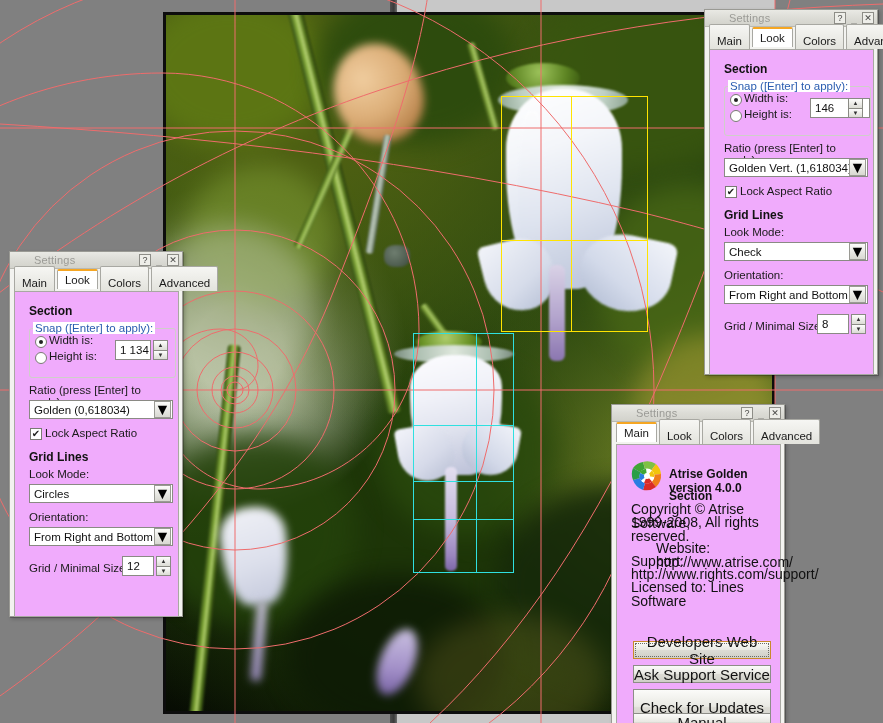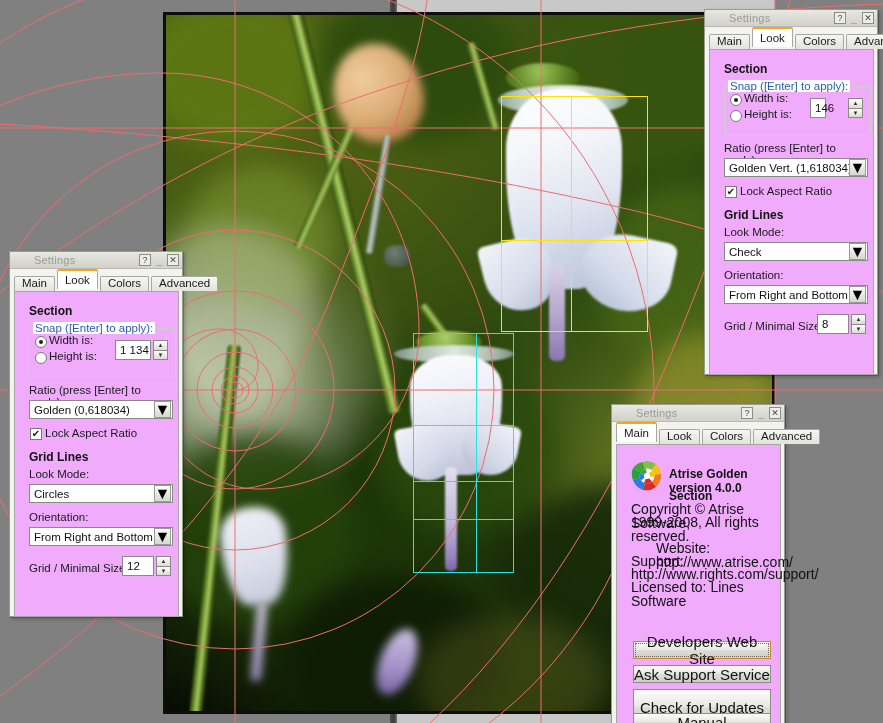--- a/index.html
+++ b/index.html
@@ -42,21 +42,21 @@
                 font-family:"Liberation Sans", sans-serif; letter-spacing:.2px; }
   .tb-btns { display:flex; gap:2px; align-items:center; padding-right:1px; }
   .tb-btn { width:12px; height:12px; border:1px solid #8d8d87; background:#eeeee9;
             font-size:9px; line-height:10px; text-align:center; color:#4a4a48; box-sizing:border-box; }
   .tb-btn.min { border:none; background:transparent; color:#9a9a95; font-size:10px;
                 display:flex; align-items:flex-end; justify-content:center; }
 
   
   .tabs { display:flex; align-items:flex-end; padding:3px 3px 0 4px; gap:2px; height:19px;
           background:#f3f3f0; }
-  .tab { font-size:11.5px; padding:0 7px 2px 7px; border:1px solid #a8a8a2;
+  .tab { font-size:11.5px; padding:10px 7px 2px 7px; border:1px solid #a8a8a2;
          border-bottom:none; background:linear-gradient(180deg,#f6f6f3 0%,#e3e3dd 100%);
          color:#1a1a1a; border-radius:2px 2px 0 0; box-sizing:border-box; white-space:nowrap;
          font-family:"Liberation Sans", sans-serif; }
   .tab.active { background:#ffffff; border-top:2px solid #f5a623; position:relative; top:-2px;
                 padding-top:3px; padding-bottom:3px; z-index:3; }
   .tabpane { background:#f0abfc; border:1px solid #a8a8a2; margin:0 3px 3px 4px;
              position:relative; }
 
   
   .h-section { font-size:12px; font-weight:bold; color:#111; }
@@ -261,21 +261,21 @@
     <div class="tabpane" style="height:324px;">
       <div class="h-section" style="position:absolute;left:14px;top:12px;">Section</div>
       <div class="lbl-blue" style="position:absolute;left:18px;top:30px;background:#fff;padding:0 2px;z-index:2;">Snap ([Enter] to apply):</div>
       <div class="groupbox" style="position:absolute;left:14px;top:36px;width:145px;height:48px;"></div>
 
       <span class="radio-outer on" style="position:absolute;left:20px;top:44px;"></span>
       <span class="lbl" style="position:absolute;left:34px;top:42px;">Width is:</span>
       <span class="radio-outer" style="position:absolute;left:20px;top:60px;"></span>
       <span class="lbl" style="position:absolute;left:34px;top:58px;">Height is:</span>
 
-      <span class="textbox" style="position:absolute;left:100px;top:48px;width:16px;height:20px;">146</span>
+      <span class="textbox" style="position:absolute;left:100px;top:48px;width:60px;height:20px;">146</span>
       <span class="spin" style="position:absolute;left:138px;top:48px;height:20px;">
         <div>▲</div>
         <div>▼</div>
       </span>
 
       <span class="lbl" style="position:absolute;left:14px;top:92px;">Ratio (press [Enter] to apply):</span>
       <span class="combo" style="position:absolute;left:14px;top:108px;width:144px;">
         <span class="val">Golden Vert. (1,618034)</span>
         <span class="arrow">▼</span>
       </span>

